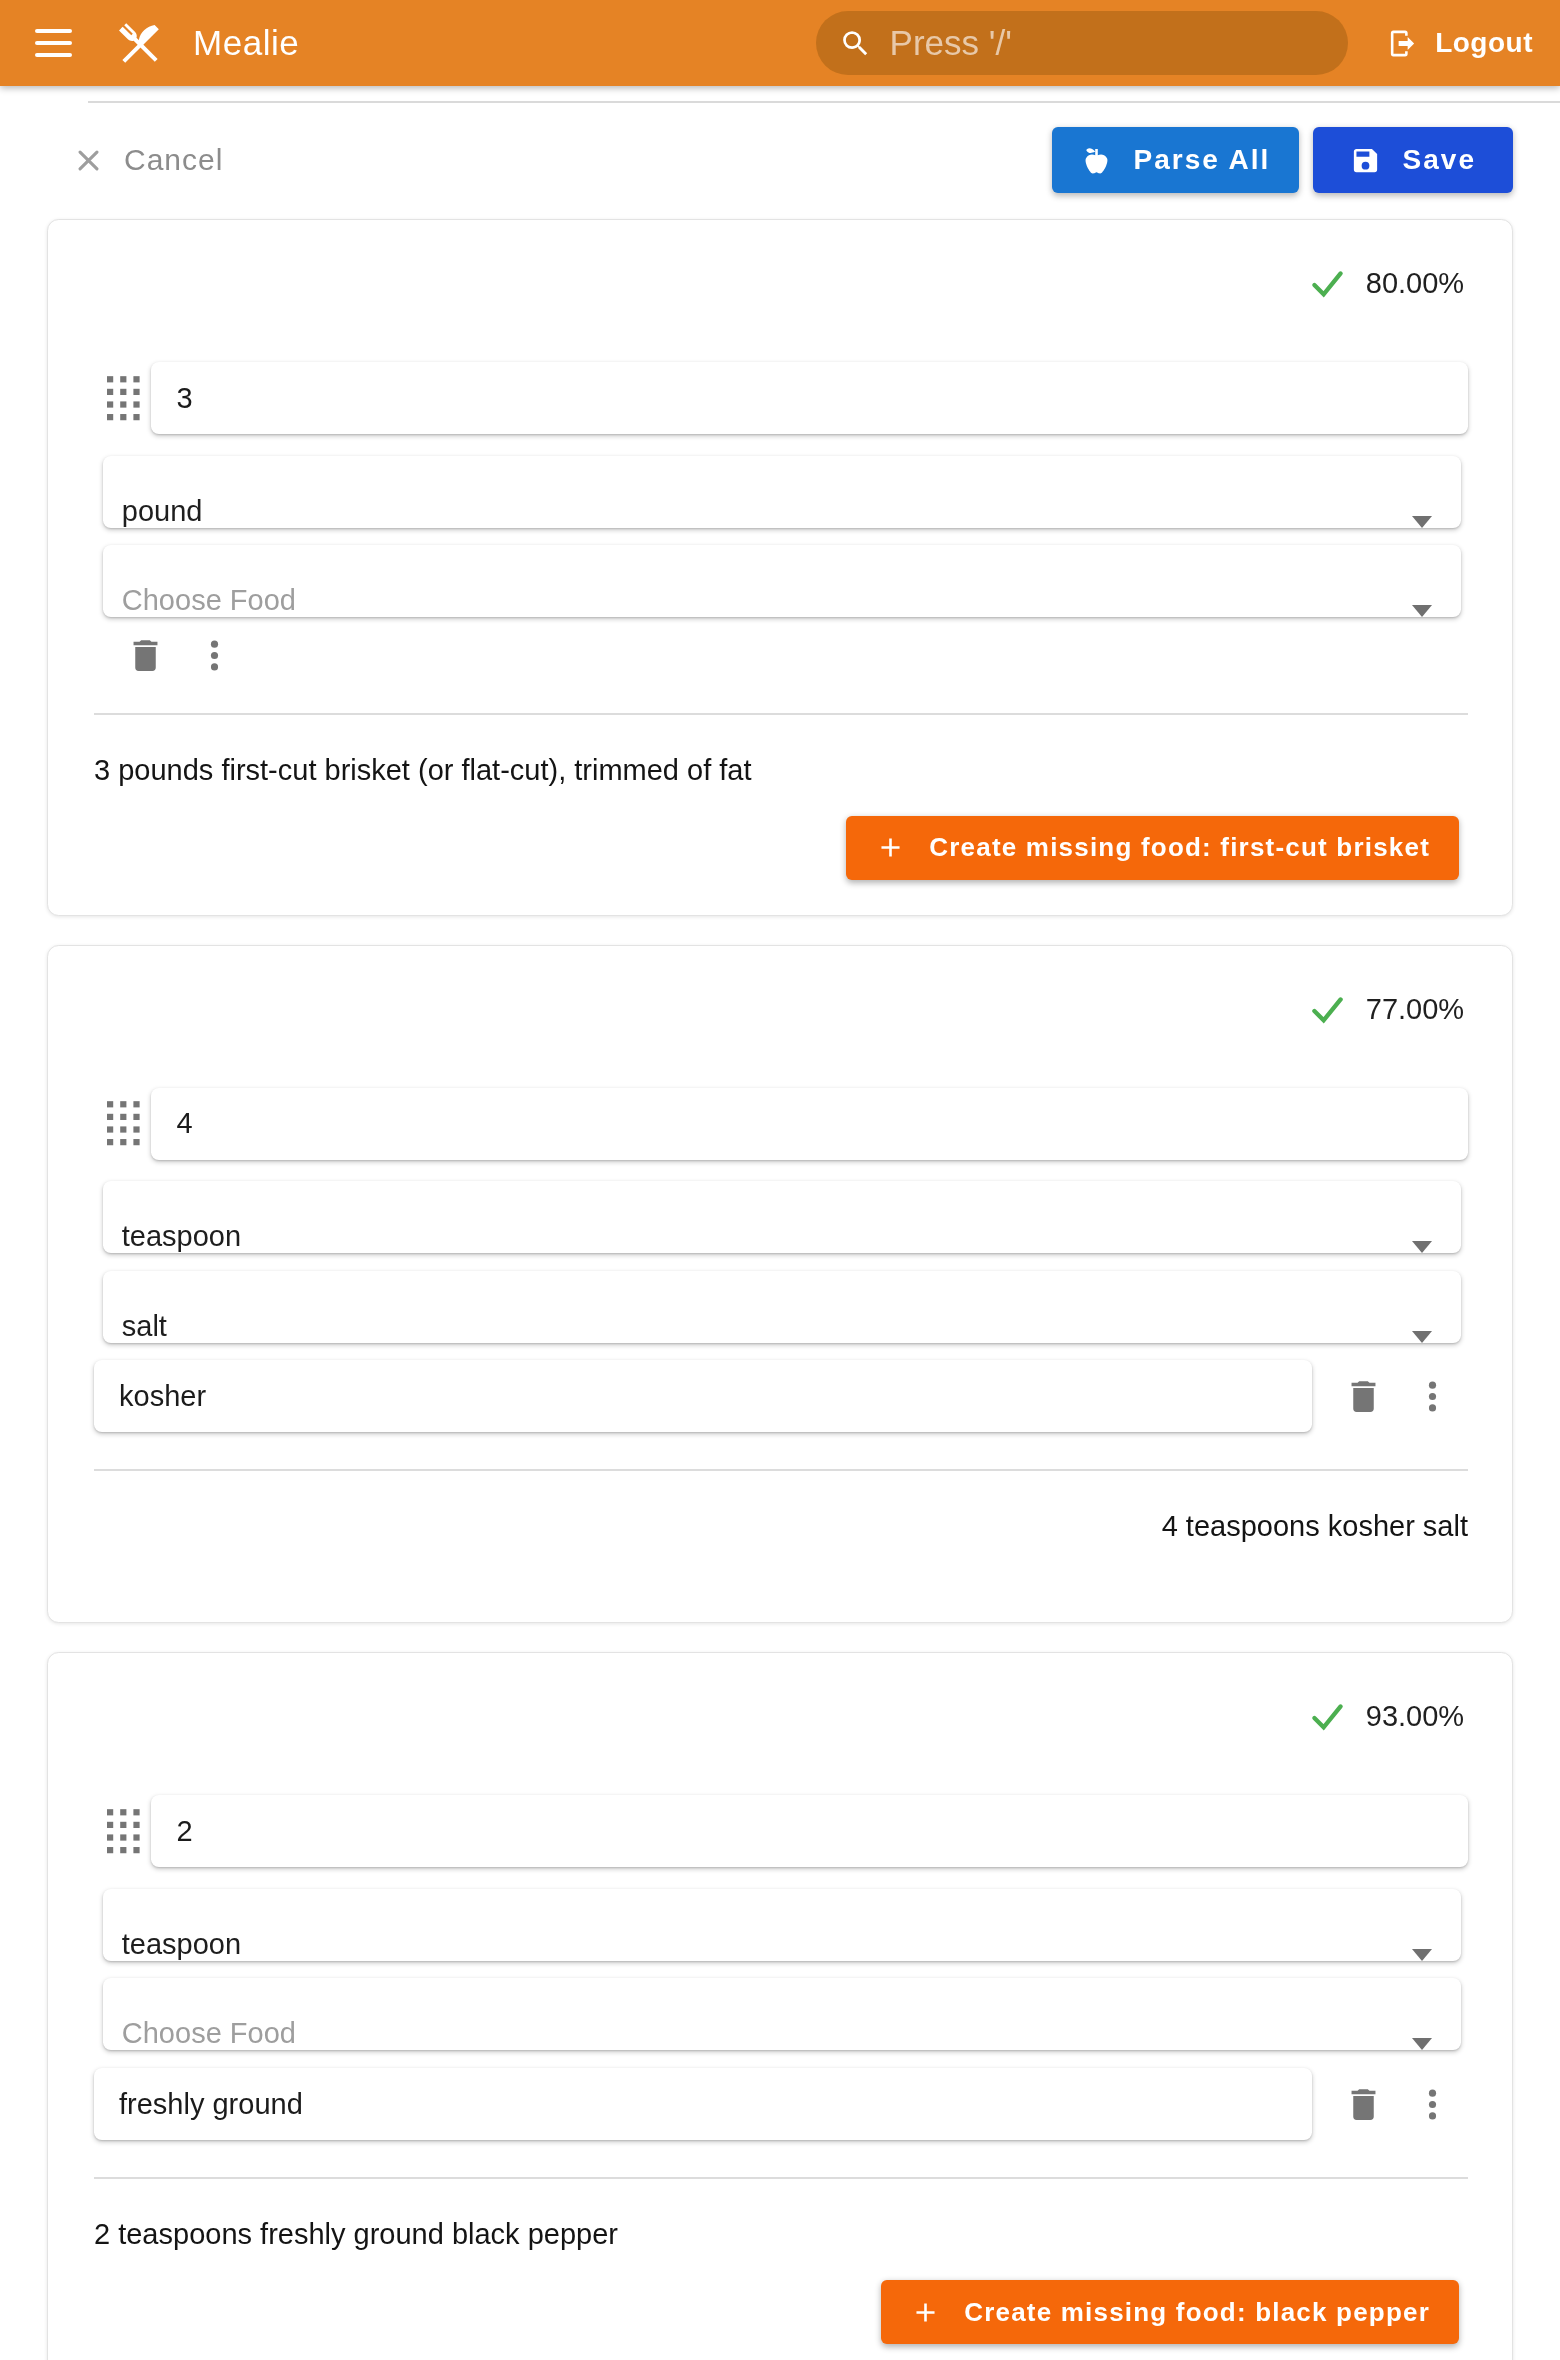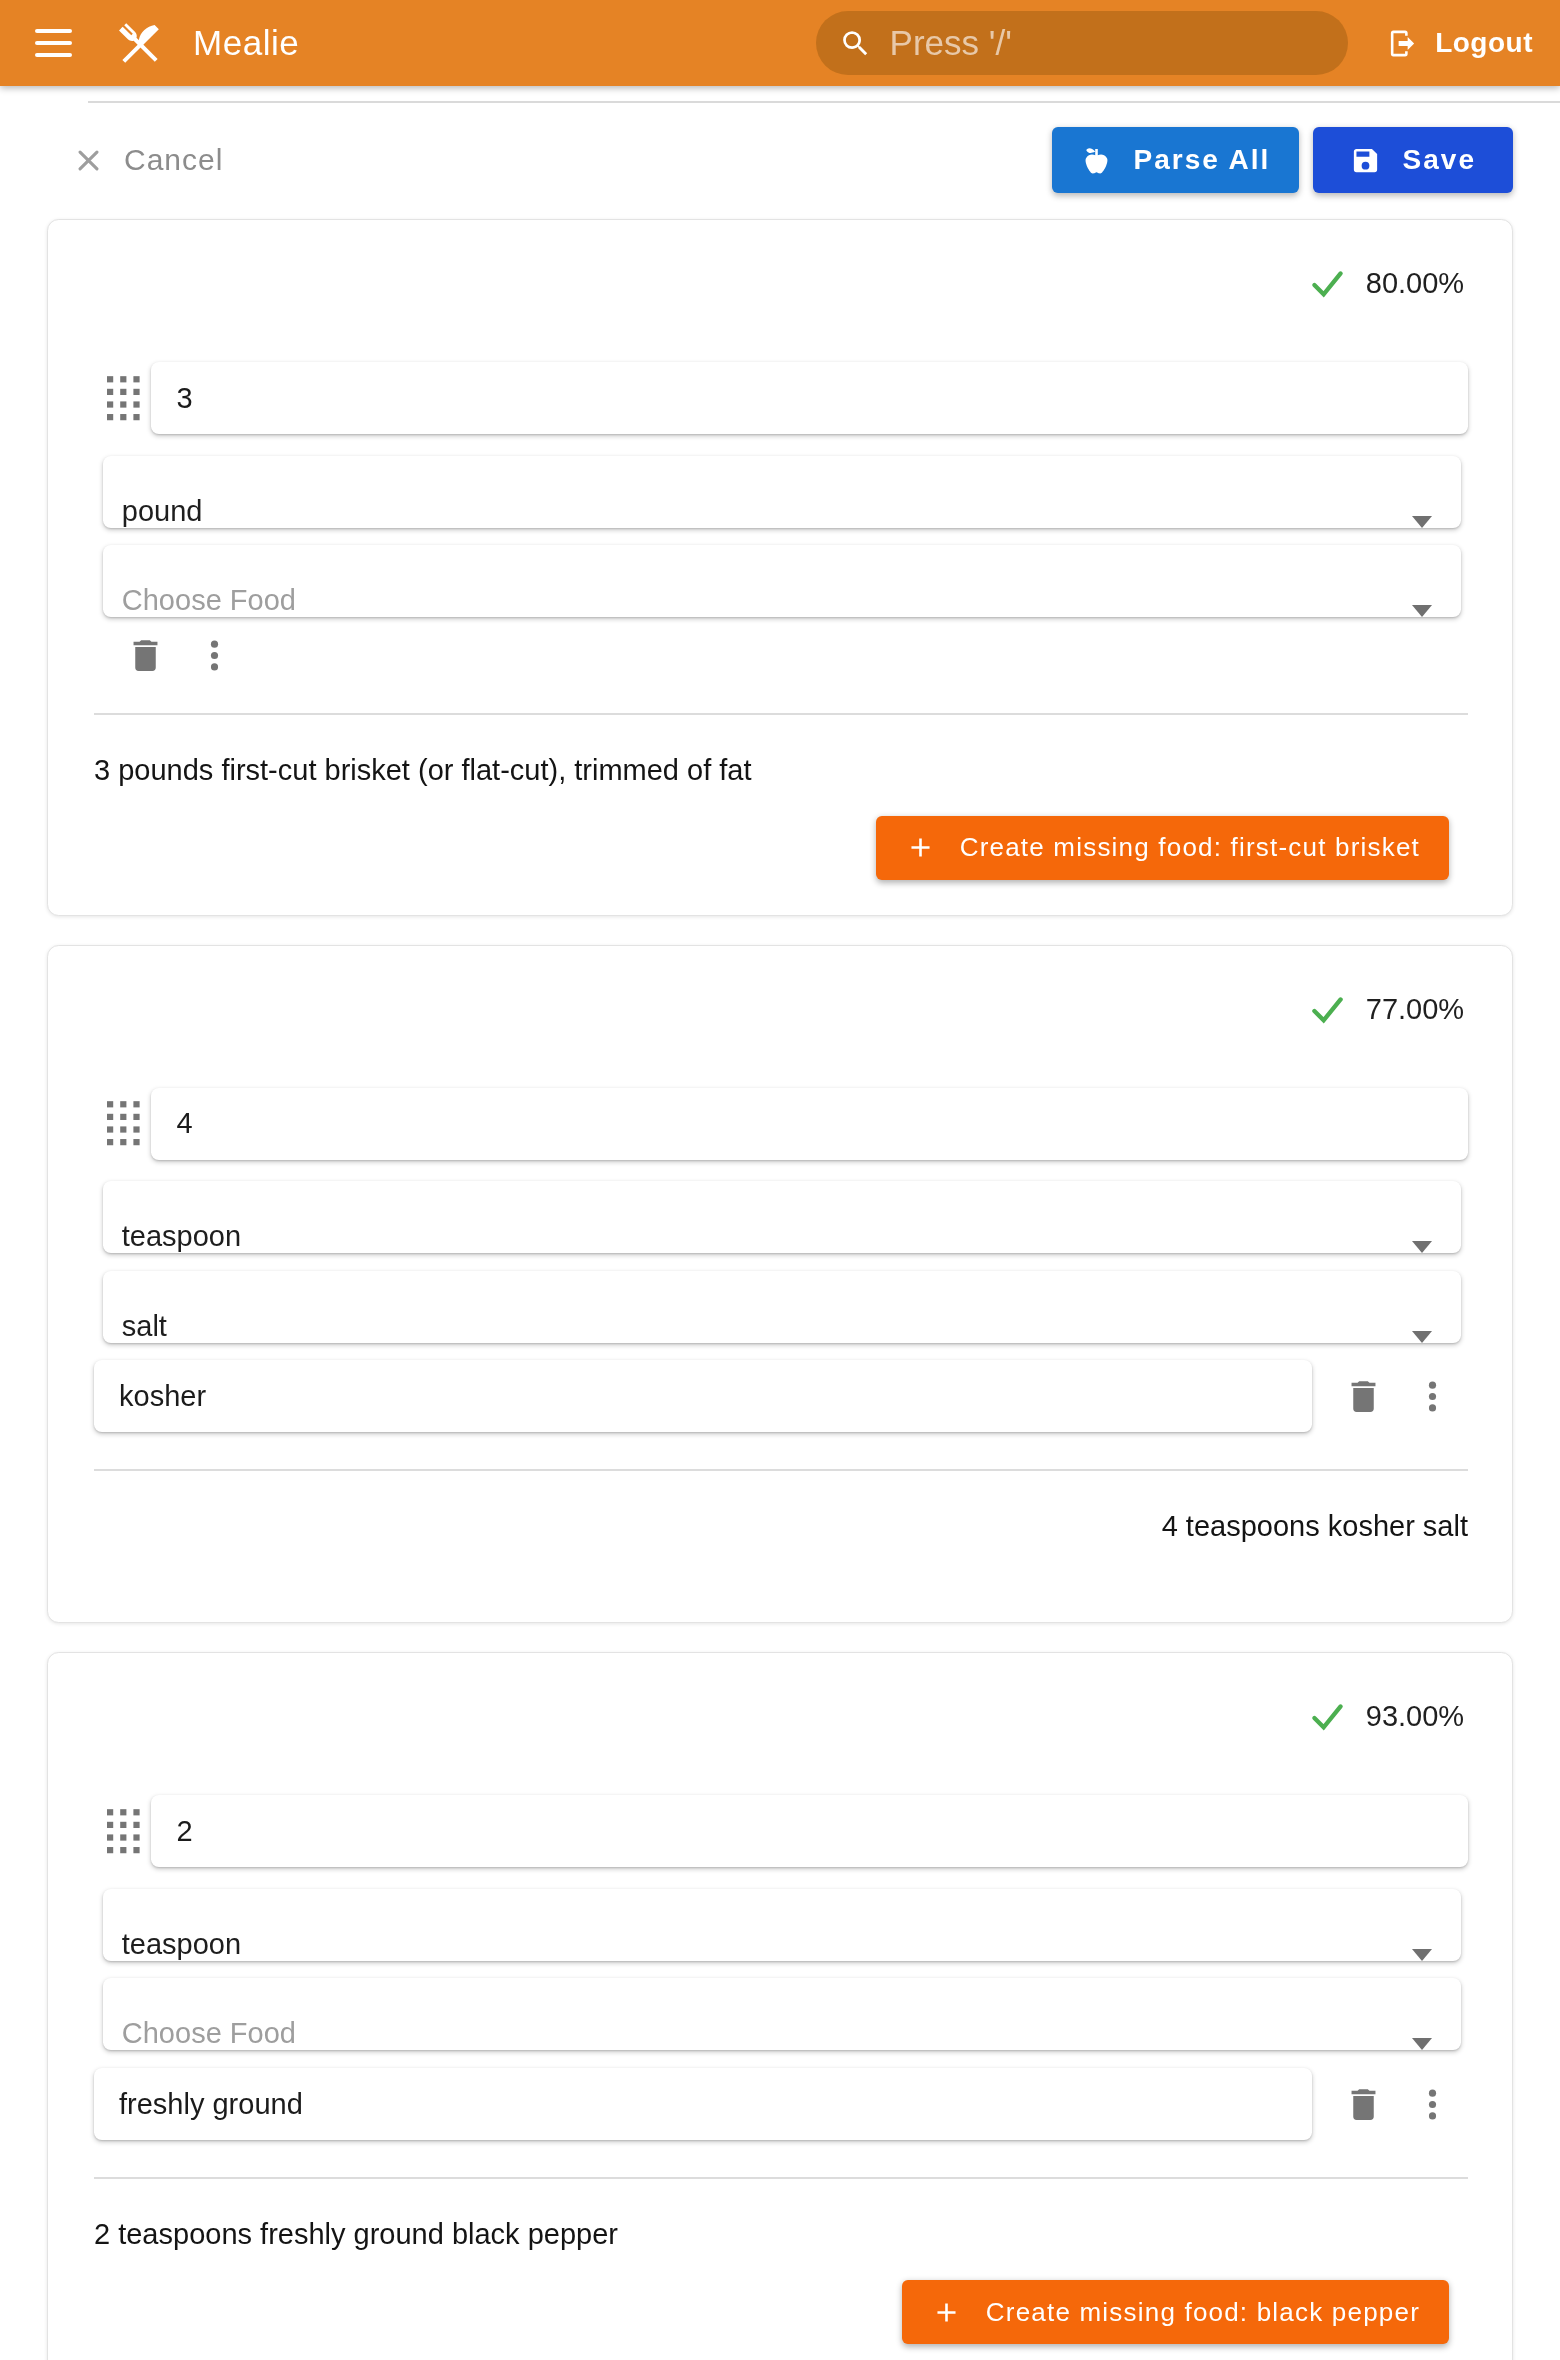--- a/index.html
+++ b/index.html
@@ -69,23 +69,23 @@
   .icon-btn { background:none; border:none; cursor:pointer; display:flex; padding:0; }
   .trash-btn { margin-left:31px; }
   .trash-btn svg { width:41px; height:41px; fill:#757575; }
   .kebab-btn { margin-left:29px; }
   .kebab-btn svg { width:39px; height:39px; fill:#757575; }
 
   .divider { height:2px; background:#DCDCDC; margin-top:37px; }
   .parsed { margin-top:37px; font-size:29px; color:#141414; line-height:37px; }
   .parsed.pad-bottom { margin-bottom:42px;text-align:right; }
 
-  .create-btn { align-self:flex-end; margin-top:27px; margin-right:19px; display:flex; align-items:center;
+  .create-btn { align-self:flex-end; margin-top:27px; margin-right:9px; display:flex; align-items:center;
     background:#F5680A; border:none; border-radius:5.9px; height:64px; padding:0 29px; cursor:pointer;
-    color:#fff; font-size:26px; font-weight:400; letter-spacing:1.2px; font-family:inherit;
+    color:#fff; font-size:26px; font-weight:700; letter-spacing:1.2px; font-family:inherit;
     box-shadow:0 2.9px 5.9px rgba(0,0,0,.3); }
   .create-btn svg { width:31px; height:31px; margin-right:23.4px; }
 </style>
 </head>
 <body>
 
 <header class="app-bar">
   <div class="hamburger">
     <span></span>
       <span></span>

